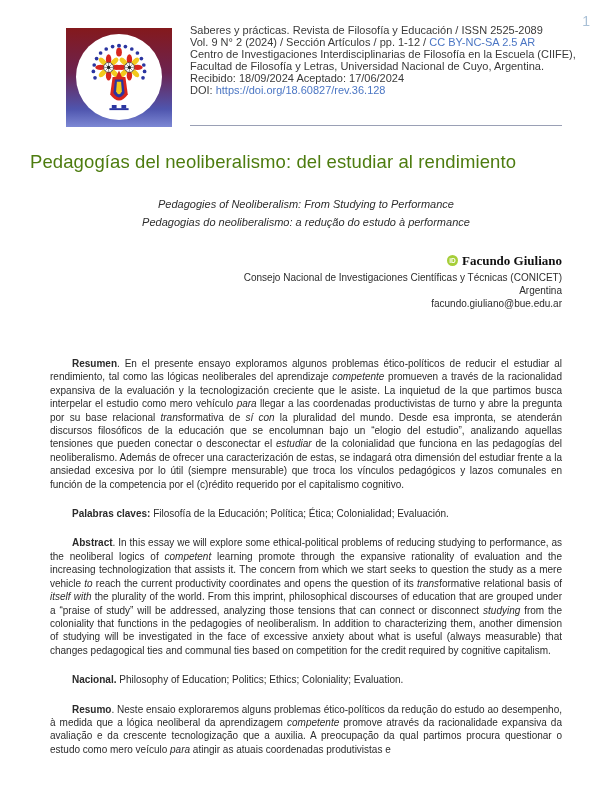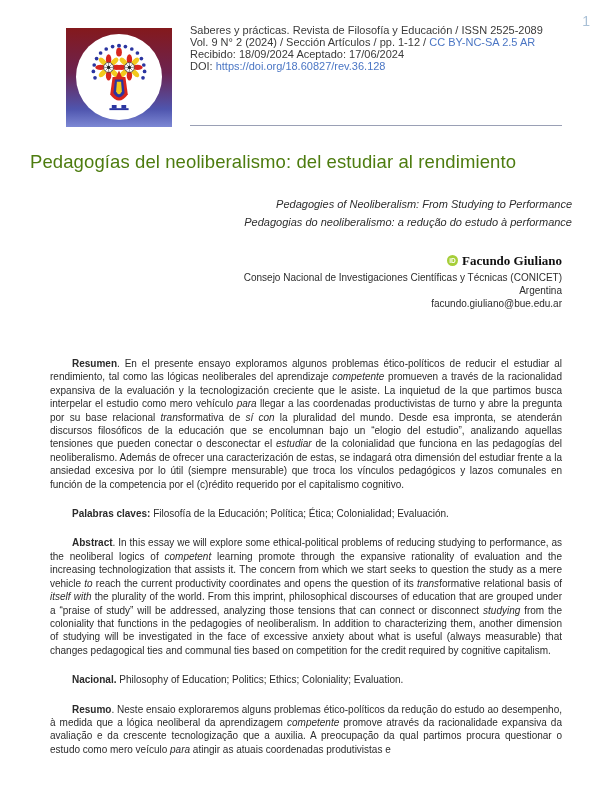--- a/index.html
+++ b/index.html
@@ -16,21 +16,21 @@
   }
   .pagenum{position:absolute;top:13px;right:22px;font-size:14px;color:var(--page-number-blue);}
   .logo{position:absolute;left:66px;top:28px;width:106px;height:99px;
     background:linear-gradient(180deg,#84191c 0%,#6c2350 45%,#4f55ae 82%,#7d88d4 100%);}
   .logo-circle{width:86px;height:86px;border-radius:50%;background:#ffffff;margin:6px auto 0;display:flex;align-items:center;justify-content:center;}
   .header-text{position:absolute;left:190px;top:24px;font-size:11px;line-height:12px;color:#3a3a3a;}
   .header-text a{text-decoration:none;color:var(--link-blue);}
   .header-rule{position:absolute;left:190px;right:50px;top:125px;border:none;border-top:1px solid var(--rule-gray);margin:0;}
   .title{position:absolute;top:151px;left:30px;right:30px;text-align:left;
     font-size:18.5px;font-weight:400;color:#4d7c0f;letter-spacing:0.1px;margin:0;}
-  .subtitle{position:absolute;left:40px;right:40px;text-align:right;font-style:italic;font-size:11px;color:#2d2d2d;}
+  .subtitle{position:absolute;left:40px;right:40px;text-align:center;font-style:italic;font-size:11px;color:#2d2d2d;}
   .subtitle.en{top:198px;}
   .subtitle.pt{top:216px;}
   .author-block{position:absolute;top:254px;right:50px;left:120px;text-align:right;font-size:10px;line-height:13px;color:#2d2d2d;}
   .author-name-row{font-family:"Liberation Serif", serif;font-weight:700;font-size:13px;margin-bottom:4px;color:#111;}
   .orcid{display:inline-block;width:11px;height:11px;border-radius:50%;background:var(--orcid-green);
     color:#fff;font-size:6.5px;font-weight:700;line-height:11px;text-align:center;vertical-align:2px;
     font-family:"Liberation Sans", sans-serif;margin-right:4px;cursor:pointer;}
   .author-block a{color:#2d2d2d;text-decoration:none;}
   .body-text{position:absolute;top:341px;left:50px;right:50px;font-size:10px;line-height:13.4px;text-align:justify;color:#2b2b2b;}
   .body-text p{margin:16px 0 10px;text-indent:22px;}
@@ -111,20 +111,22 @@
         <rect x="41" y="85" width="6" height="4.5" fill="#2b35a0"></rect>
         <rect x="53" y="85" width="6" height="4.5" fill="#2b35a0"></rect>
         <rect x="38" y="89" width="24" height="2.4" fill="#2b35a0"></rect>
       </svg>
     </div>
   </div>
 
   <div class="header-text">
     <div>Saberes y prácticas. Revista de Filosofía y Educación / ISSN 2525-2089</div>
     <div><span>Vol. 9 N° 2 (2024) / Sección Artículos / pp. 1-12 / </span><a href="#">CC BY-NC-SA 2.5 AR</a></div>
+    <div>Centro de Investigaciones Interdisciplinarias de Filosofía en la Escuela (CIIFE),</div>
+    <div>Facultad de Filosofía y Letras, Universidad Nacional de Cuyo, Argentina.</div>
     <div>Recibido: 18/09/2024 Aceptado: 17/06/2024</div>
     <div><span>DOI: </span><a href="#">https://doi.org/18.60827/rev.36.128</a></div>
   </div>
 
   <hr class="header-rule">
 
   <h1 class="title">Pedagogías del neoliberalismo: del estudiar al rendimiento</h1>
 
   <div class="subtitle en">Pedagogies of Neoliberalism: From Studying to Performance</div>
   <div class="subtitle pt">Pedagogias do neoliberalismo: a redução do estudo à performance</div>

